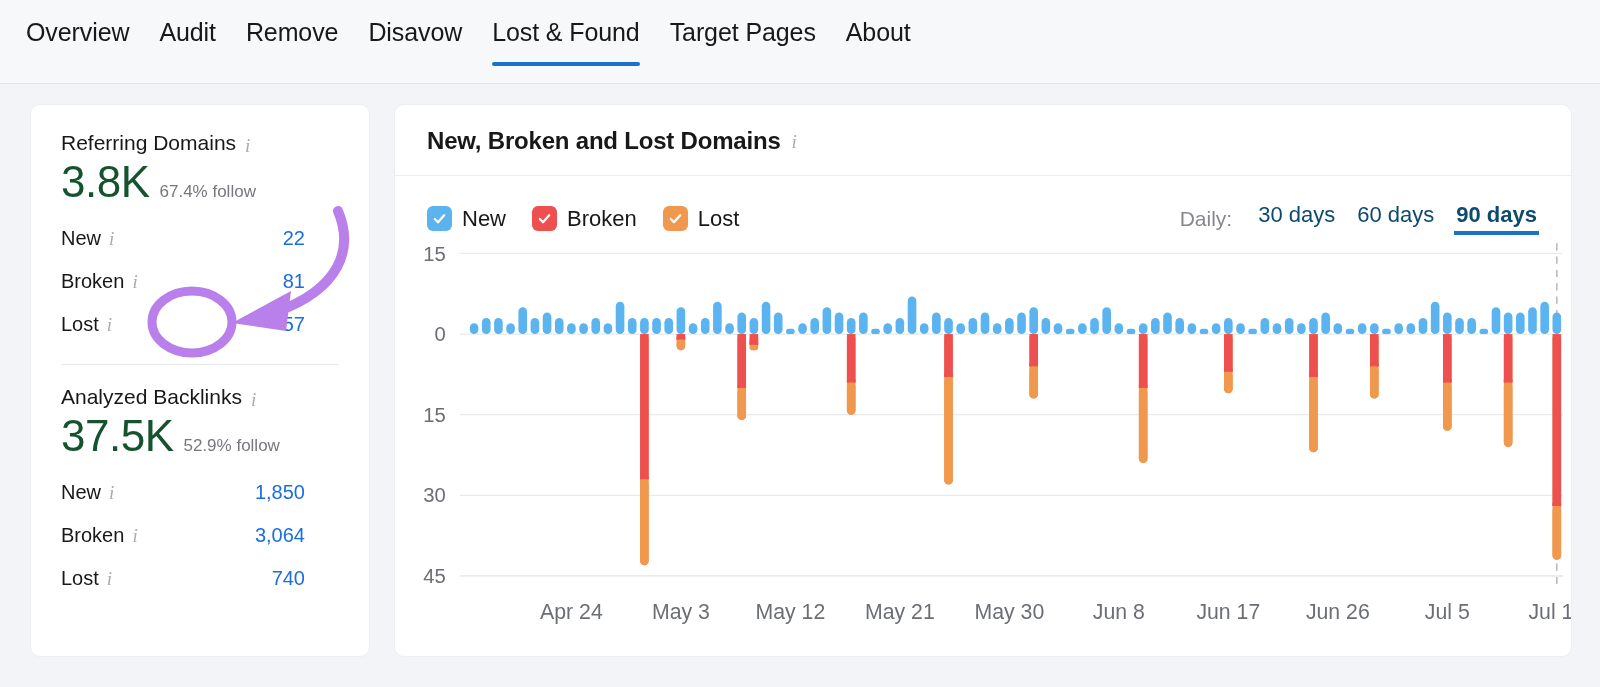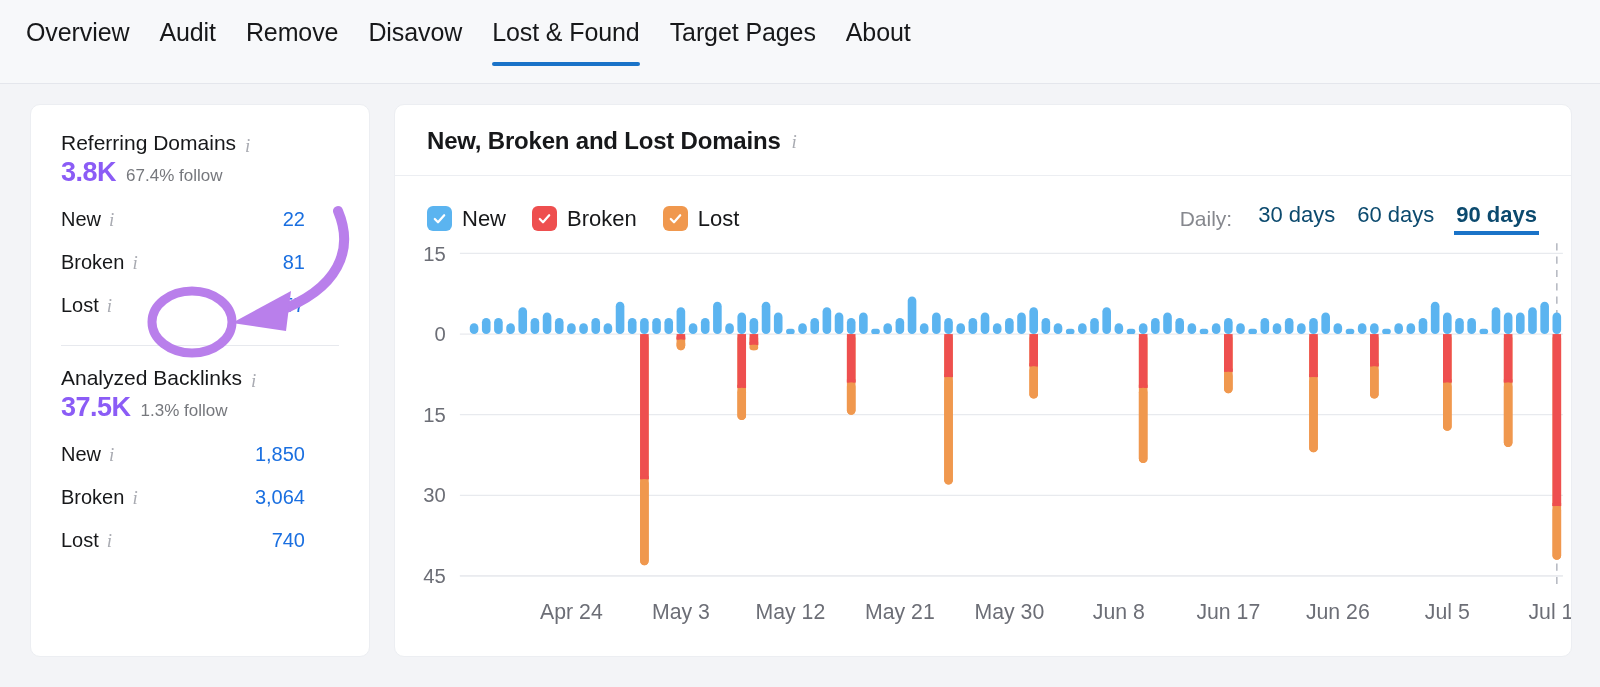--- a/index.html
+++ b/index.html
@@ -66,23 +66,23 @@
     color: #17181a;
     margin-bottom: 2px;
   }
   .big-row {
     display: flex;
     align-items: baseline;
     gap: 10px;
     margin: 2px 0 10px 0;
   }
   .big-num {
-    font-size: 27px;
-    font-weight: bold;
-    color: #8b5cf6;
+    font-size: 44px;
+    font-weight: normal;
+    color: #14532d;
     letter-spacing: -0.5px;
   }
   .follow {
     font-size: 17px;
     color: #76787d;
   }
   .stat-row {
     display: flex;
     align-items: center;
     height: 43px;
@@ -239,21 +239,21 @@
     </div>
 
     <div class="divider"></div>
 
     <div class="metric-title">
       <span>Analyzed Backlinks</span>
       <span class="info-i">i</span>
     </div>
     <div class="big-row">
       <span class="big-num">37.5K</span>
-      <span class="follow">1.3% follow</span>
+      <span class="follow">52.9% follow</span>
     </div>
 
     <div class="stat-row">
       <span class="stat-label">
         <span>New</span>
         <span class="info-i">i</span>
       </span>
       <span class="stat-val">1,850</span>
     </div>
     <div class="stat-row">

